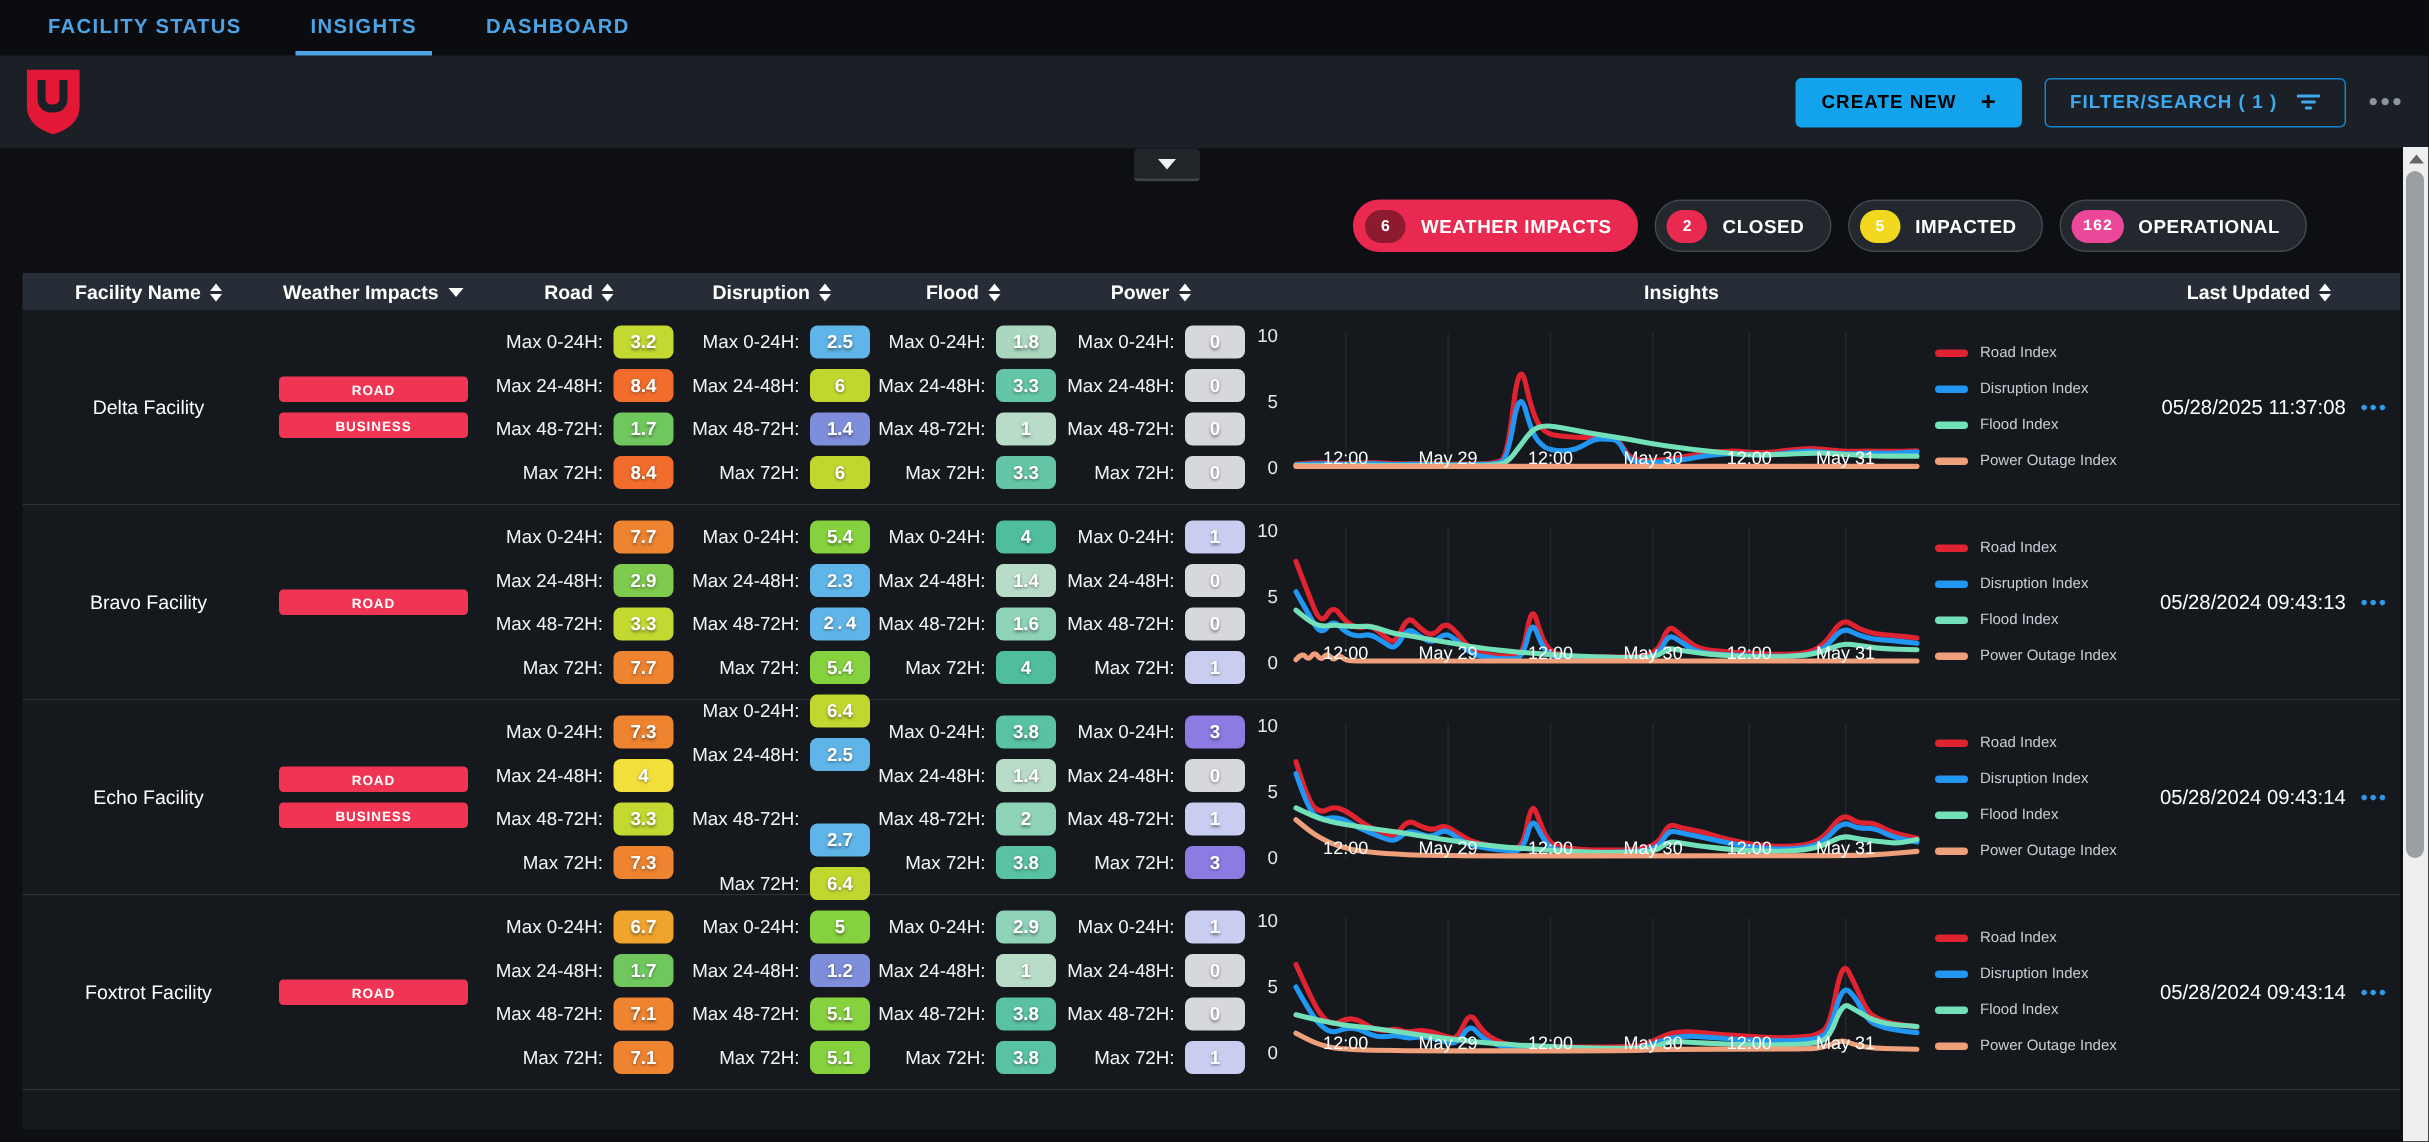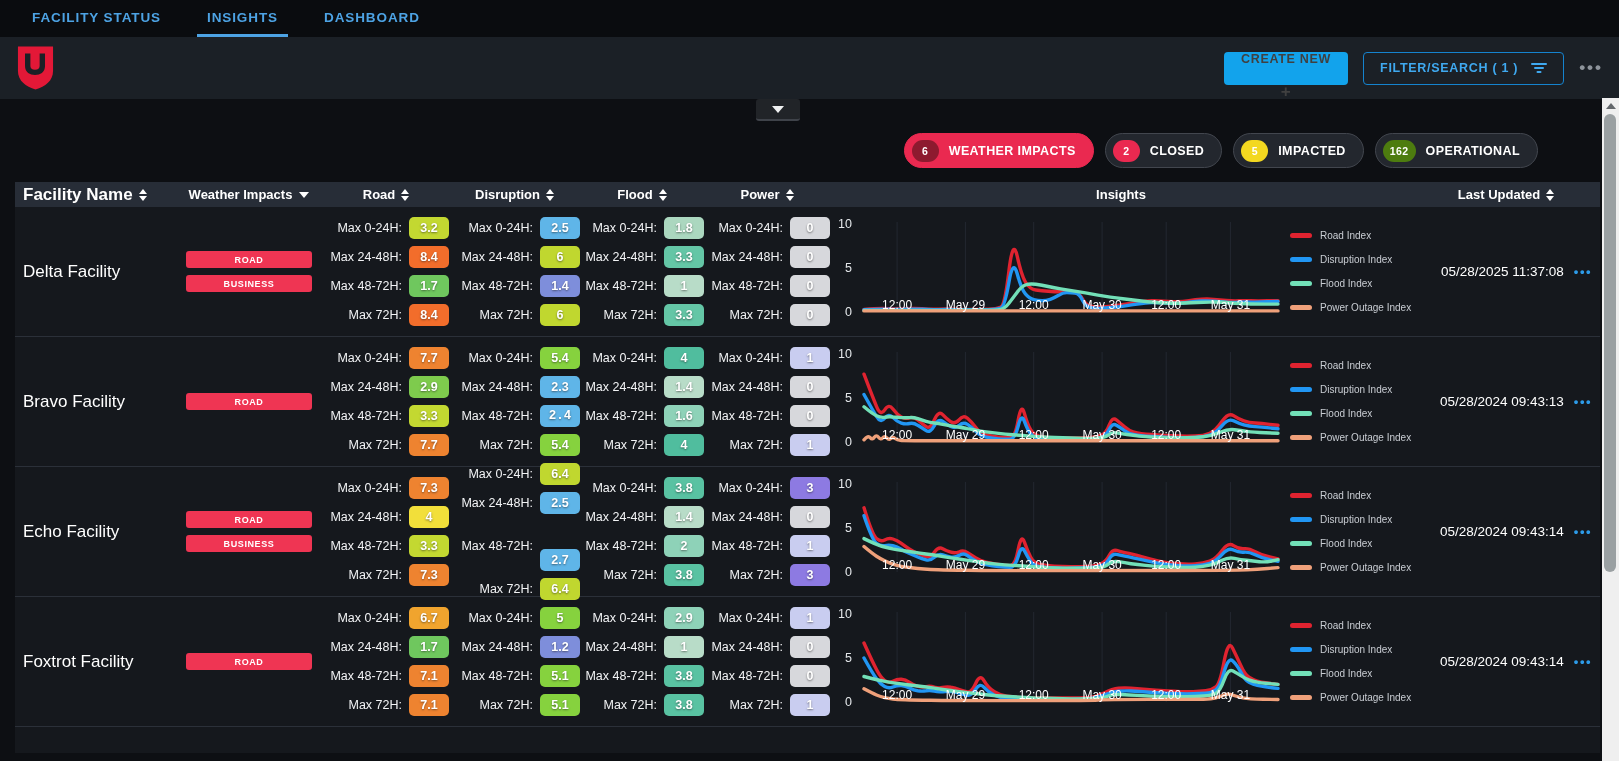--- a/index.html
+++ b/index.html
@@ -14,23 +14,23 @@
   .tab { display:flex; align-items:center; padding:0 10px; color:#4da3e4; font-weight:bold;
          font-size:13.5px; letter-spacing:.9px; border-bottom:3px solid transparent; cursor:pointer; }
   .tab.active { border-bottom-color:#4da3e4; }
   
   .appheader { height:62px; background:#1b2026; display:flex; align-items:center; padding:0 16px; }
   .logo { width:39px; height:46px; flex:0 0 auto; }
   .titleblock { margin-left:14px; }
   .title { font-size:18px; font-weight:bold; letter-spacing:.2px; }
   .subtitle { font-size:10.5px; font-weight:bold; letter-spacing:.6px; margin-top:3px; color:#f2f3f5; }
   .hactions { margin-left:auto; display:flex; align-items:center; gap:15px; }
-  .btn-create { background:#12a3ec; color:#404040; border:none; border-radius:4px; height:33px; padding:0 17px;
+  .btn-create { background:#12a3ec; color:#000000; border:none; border-radius:4px; height:33px; padding:0 17px;
                 font-weight:bold; font-size:12.5px; letter-spacing:.7px; display:flex; align-items:center; gap:16px; cursor:pointer;
-                font-family:"Liberation Sans",sans-serif;flex-direction:column; }
+                font-family:"Liberation Sans",sans-serif; }
   .btn-create .plus { font-size:17px; font-weight:bold; }
   .btn-filter { background:transparent; color:#3fa9f0; border:1px solid #1583cf; border-radius:4px; height:33px; padding:0 16px;
                 font-weight:bold; font-size:12.5px; letter-spacing:.7px; display:flex; align-items:center; gap:13px; cursor:pointer;
                 font-family:"Liberation Sans",sans-serif; }
   .hdots { color:#8e949b; font-size:17px; font-weight:bold; letter-spacing:2px; cursor:pointer; }
   
   .content { position:absolute; top:99px; left:0; right:17px; bottom:0; background:#0d0f13; }
   .collapse-btn { position:absolute; left:756px; top:0; width:44px; height:22px; background:#212428;
                   border-radius:3px; border-bottom:2px solid #3f434a; display:flex; align-items:center; justify-content:center; cursor:pointer; }
   .caret-down { width:0; height:0; border-left:6px solid transparent; border-right:6px solid transparent; border-top:7px solid #f0f1f2; }
@@ -40,21 +40,21 @@
           padding:0 17px 0 7px; gap:10px; font-weight:bold; font-size:12.5px; letter-spacing:.4px; cursor:pointer; white-space:nowrap; }
   .pill .count { min-width:27px; height:22px; border-radius:12px; display:flex; align-items:center; justify-content:center;
                  font-size:10.5px; font-weight:bold; padding:0 7px; color:#fff; }
   .pill.active { background:#ea2950; border-color:#ea2950; }
   
   .tablewrap { position:absolute; top:83px; left:15px; right:2px; bottom:0; }
   .thead { display:flex; height:25px; background:#272d37; align-items:center; font-weight:bold; font-size:13px; }
   .hcell { display:flex; align-items:center; justify-content:center; gap:6px; }
   .trow { display:flex; height:130px; background:#15181d; border-bottom:1px solid #2b3039; align-items:center; }
   .trow.partial { height:26px; border-bottom:none; }
-  .c-name { width:160px; padding-left:8px; justify-content:flex-start; display:flex; align-items:center; font-size:17px; }
+  .c-name { width:160px; padding-left:8px; justify-content:center; display:flex; align-items:center; font-size:13px; }
   .c-tags { width:148px; display:flex; flex-direction:column; align-items:center; justify-content:center; gap:7px; }
   .c-m { width:126px; } .c-m2 { width:131px;text-align:right; } .c-m3 { width:124px; } .c-m4 { width:126px; }
   .metric { display:flex; flex-direction:column; justify-content:center; gap:7px; height:100%; }
   .mline { display:flex; align-items:center; justify-content:flex-end; gap:7px; }
   .mlabel { font-size:12.5px; color:#f2f3f5; white-space:nowrap; }
   .badge { width:40px; height:22px; border-radius:5px; flex:0 0 auto; display:flex; align-items:center; justify-content:center;
            font-size:12.5px; font-weight:bold; color:#fff; text-shadow:0 1px 2px rgba(30,30,30,.55); }
   .tag { width:126px; height:17px; background:#ef3553; border-radius:3px; font-size:9px; font-weight:bold; letter-spacing:.6px;
          display:flex; align-items:center; justify-content:center; color:#fff; }
   .tag:empty { display:none; }
@@ -125,21 +125,21 @@
     </div>
     <div class="pill">
       <span class="count" style="background: rgb(234, 41, 80);">2</span>
       <span>CLOSED</span>
     </div>
     <div class="pill">
       <span class="count" style="background: rgb(243, 216, 32);">5</span>
       <span>IMPACTED</span>
     </div>
     <div class="pill">
-      <span class="count" style="background: #4d7c0f;">162</span>
+      <span class="count" style="background: #ec4899; font-family: Liberation Mono, monospace;">162</span>
       <span>OPERATIONAL</span>
     </div>
   </div>
 
   <div class="tablewrap">
 
     <div class="thead">
       <div class="hcell c-name">
         <span>Facility Name</span>
         <span class="sort">

